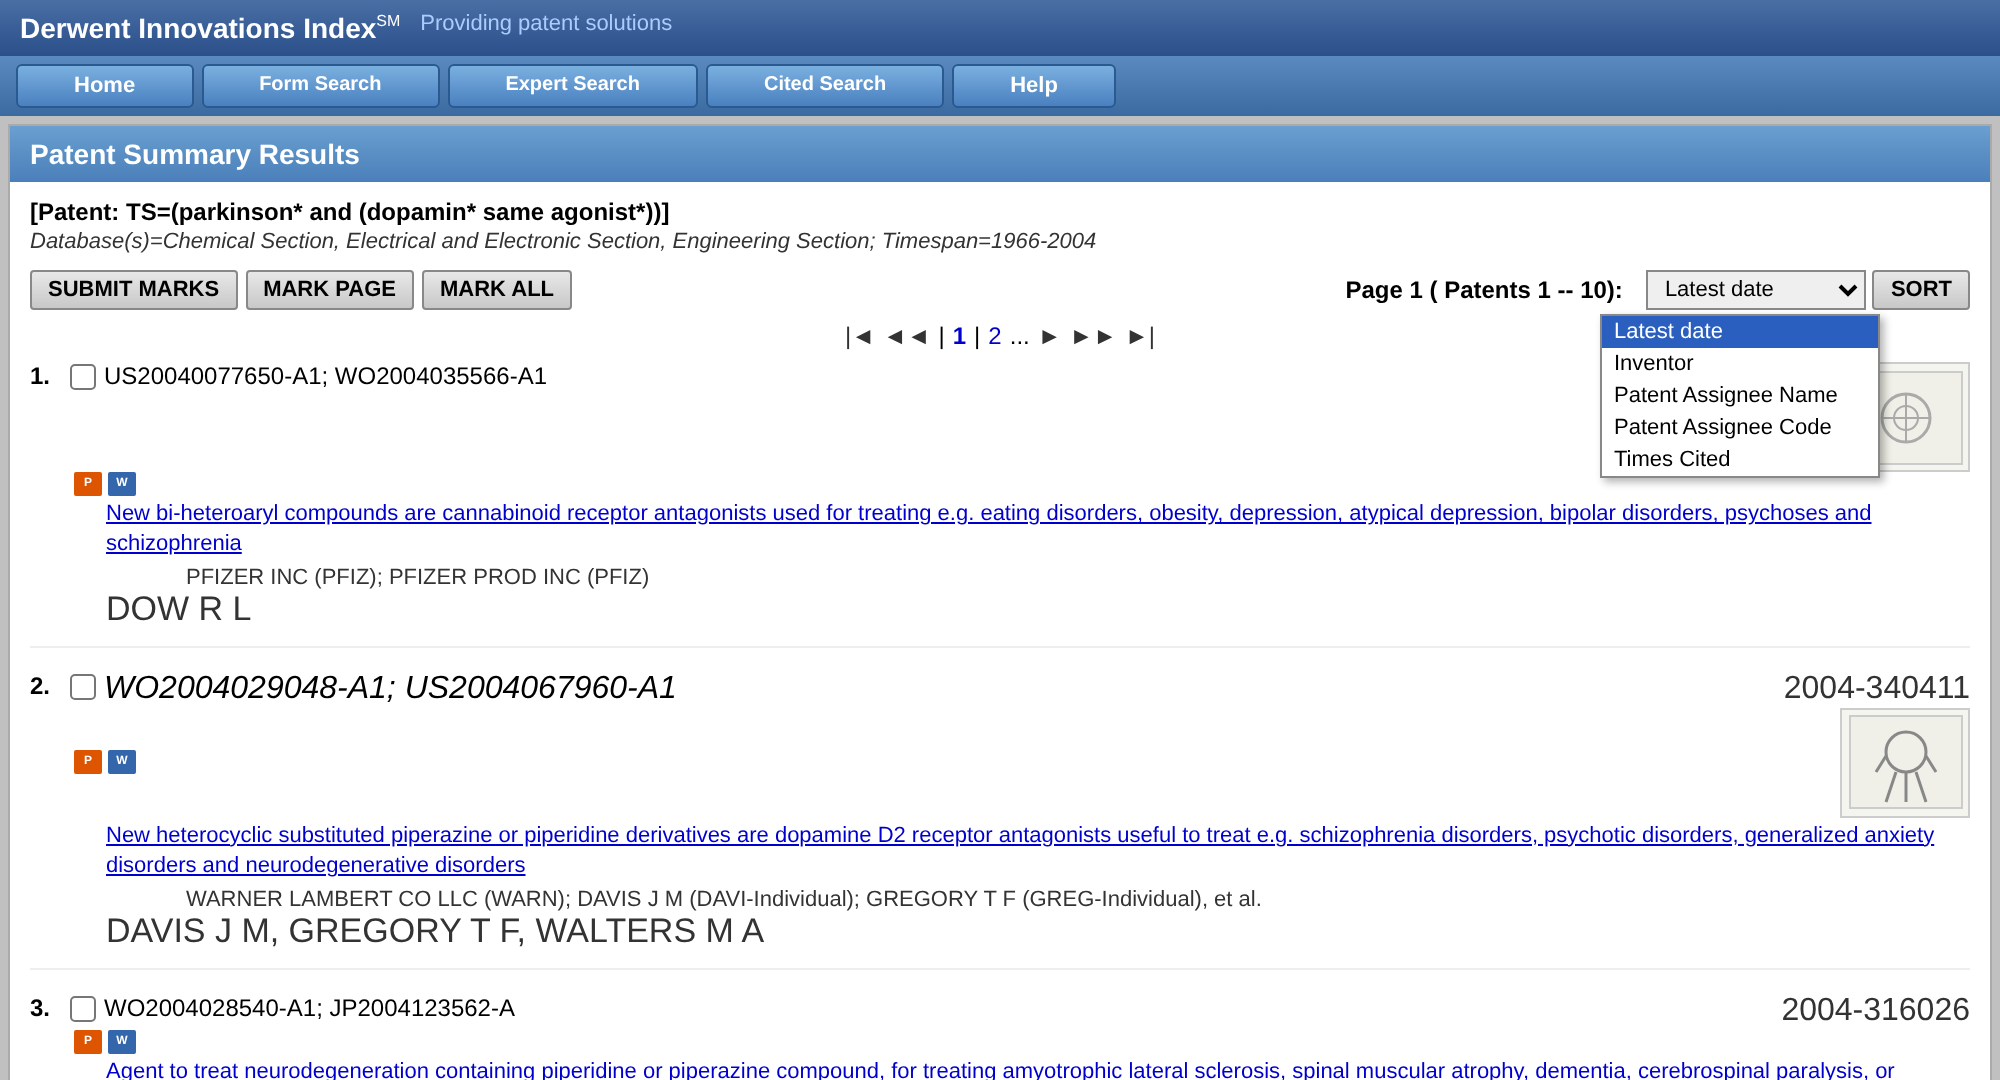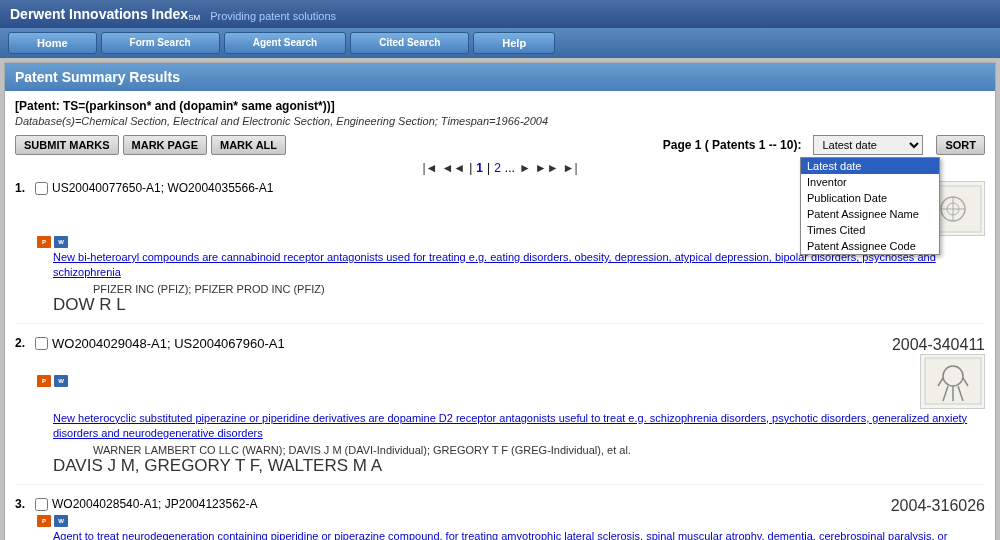--- a/index.html
+++ b/index.html
@@ -23,21 +23,21 @@
     #content { padding: 8px 10px; }
 
     
     #patent-query { font-size: 12px; font-weight: bold; margin-bottom: 2px; }
     #database-info { font-size: 11px; font-style: italic; color: #333; margin-bottom: 8px; }
 
     
     #toolbar { display: flex; align-items: center; margin-bottom: 6px; gap: 4px; position: relative; }
     .tool-btn { background: linear-gradient(to bottom, #e8e8e8, #c8c8c8); border: 1px solid #888; padding: 3px 8px; font-size: 11px; font-weight: bold; cursor: pointer; border-radius: 2px; }
 
-    #sort-container { display: flex; align-items: center; gap: 13px; position: relative; }
+    #sort-container { display: flex; align-items: center; gap: 3px; position: relative; }
     #sort-select { border: 1px solid #888; padding: 2px 4px; font-size: 11px; width: 110px; cursor: pointer; }
     #sort-btn { background: linear-gradient(to bottom, #e8e8e8, #c8c8c8); border: 1px solid #888; padding: 3px 8px; font-size: 11px; font-weight: bold; cursor: pointer; border-radius: 2px; }
 
     
     #sort-dropdown { position: absolute; top: 22px; right: 45px; background: white; border: 1px solid #888; z-index: 100; width: 140px; box-shadow: 2px 2px 4px rgba(0,0,0,0.3); }
     .dropdown-item { padding: 2px 6px; font-size: 11px; cursor: pointer; }
     .dropdown-item.selected { background: #2a5fbf; color: white; }
 
     
     #pagination { display: flex; align-items: center; justify-content: center; gap: 4px; margin-bottom: 6px; font-size: 12px; }
@@ -58,31 +58,31 @@
     .result-assignee { margin-left: 38px; font-size: 11px; color: #333; padding-left: 40px; }
     .result-inventor { margin-left: 38px; font-size: 17px; color: #333; }
 
     
     #main { overflow-y: auto; height: 518px; }
   </style>
 </head>
 <body>
 
 <div id="header">
-  <div style="display:flex; align-items:flex-end;">
+  <div style="display:flex; align-items:flex-start;">
     <span style="color:white; font-size:14px; font-weight:bold;">Derwent Innovations Index</span>
     <sup style="color:white; font-size:8px;">SM</sup>
     <span style="color:#aaccff; font-size:11px; margin-left:10px;">Providing patent solutions</span>
   </div>
 </div>
 
 <div id="nav">
   <button class="nav-btn">Home</button>
   <button class="nav-btn" style="white-space:pre-line;font-size:10px;line-height:1.2;">Form Search</button>
-  <button class="nav-btn" style="white-space:pre-line;font-size:10px;line-height:1.2;">Agent Search</button>
+  <button class="nav-btn" style="white-space:pre-line;font-size:10px;line-height:1.2;">Expert Search</button>
   <button class="nav-btn" style="white-space:pre-line;font-size:10px;line-height:1.2;">Cited Search</button>
   <button class="nav-btn">Help</button>
 </div>
 
 <div id="main">
 
   <div id="title-bar">
     <h1>Patent Summary Results</h1>
   </div>
 
@@ -104,24 +104,23 @@
           <option>Publication Date</option>
           <option>Patent Assignee Name</option>
           <option>Patent Assignee Code</option>
           <option>Times Cited</option>
         </select>
         <button class="tool-btn" id="sort-btn">SORT</button>
 
         <div id="sort-dropdown">
           <div class="dropdown-item selected">Latest date</div>
           <div class="dropdown-item">Inventor</div>
-          <div class="dropdown-item">Publication Date</div>
           <div class="dropdown-item">Patent Assignee Name</div>
+          <div class="dropdown-item">Patent Assignee Code</div>
           <div class="dropdown-item">Times Cited</div>
-          <div class="dropdown-item">Patent Assignee Code</div>
         </div>
       </div>
     </div>
 
     <div id="pagination">
       <span class="page-nav">|◄</span>
       <span class="page-nav">◄◄</span>
       <span>|</span>
       <span class="page-link page-current">1</span>
       <span>|</span>
@@ -160,21 +159,21 @@
       </div>
       <div class="result-title">New bi-heteroaryl compounds are cannabinoid receptor antagonists used for treating e.g. eating disorders, obesity, depression, atypical depression, bipolar disorders, psychoses and schizophrenia</div>
       <div class="result-assignee">PFIZER INC (PFIZ); PFIZER PROD INC (PFIZ)</div>
       <div class="result-inventor">DOW R L</div>
     </div>
 
     <div class="result-item">
       <div style="display:flex; align-items:flex-start; gap:4px;">
         <span class="result-num">2.</span>
         <input type="checkbox" class="result-checkbox" style="">
-        <span style="font-size:13px;">WO2004029048-A1; US2004067960-A1</span>
+        <span style="font-size:16px;font-style:italic;">WO2004029048-A1; US2004067960-A1</span>
         <span class="result-date" style="margin-left:auto;">2004-340411</span>
       </div>
       <div style="display:flex; gap:3px; margin-left:22px; margin-bottom:2px; align-items:center;">
         <div style="width:14px; height:12px; background:#dd5500; border-radius:1px; display:flex; align-items:center; justify-content:center;">
           <span style="color:white; font-size:6px; font-weight:bold;">P</span>
         </div>
         <div style="width:14px; height:12px; background:#3366aa; border-radius:1px; display:flex; align-items:center; justify-content:center;">
           <span style="color:white; font-size:6px; font-weight:bold;">W</span>
         </div>
         <div style="width:65px; height:55px; background:#f5f5f0; border:1px solid #ccc; margin-left: auto; display:flex; align-items:center; justify-content:center; float:right;">

